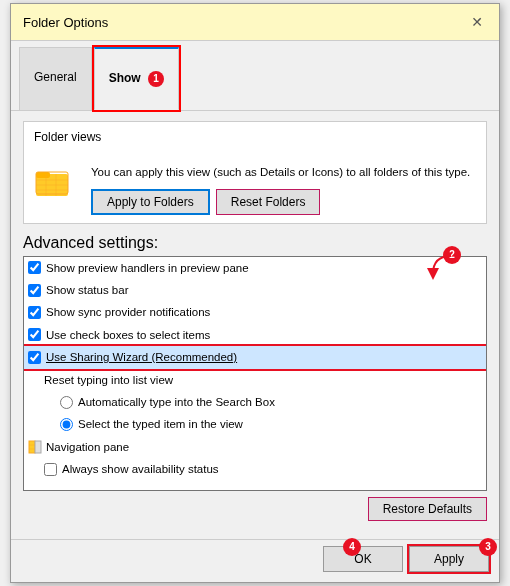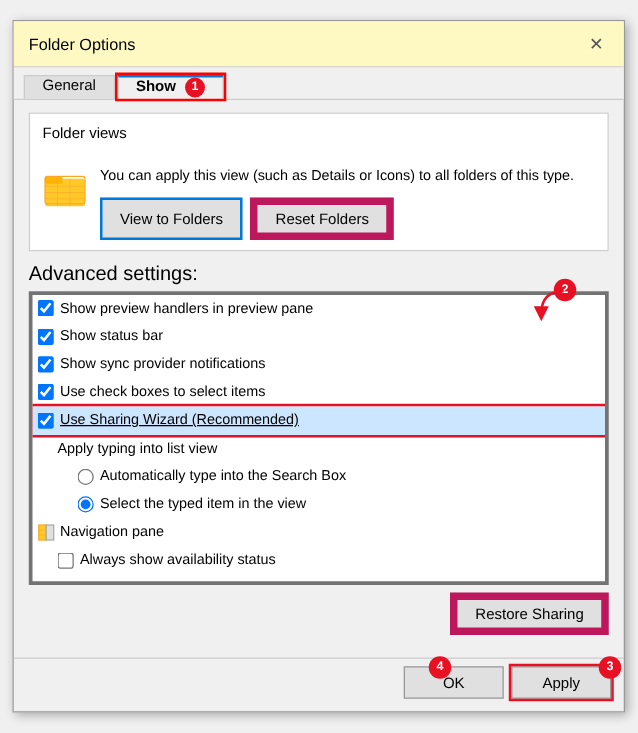--- a/index.html
+++ b/index.html
@@ -44,21 +44,21 @@
       align-items: center;
       justify-content: center;
     }
     .tabs {
       display: flex;
       padding: 6px 8px 0 8px;
       border-bottom: 1px solid #ccc;
       background: #f0f0f0;
     }
     .tab {
-      padding: 0 14px;
+      padding: 22px 14px;
       border: 1px solid #ccc;
       background: #e0e0e0;
       cursor: pointer;
       font-size: 12px;
       margin-right: 2px;
       border-bottom: none;
     }
     .tab.active {
       background: #f0f0f0;
       border-top: 2px solid #0078d7;
@@ -87,37 +87,37 @@
     }
     .section {
       border: 1px solid #ccc;
       margin-bottom: 10px;
       padding: 8px 10px;
       background: #fff;
     }
     .folder-views-inner {
       display: flex;
       align-items: flex-start;
-      gap: 10px;
+      gap: 21px;
     }
     .folder-views-text {
       font-size: 11.5px;
       color: #000;
       margin-bottom: 8px;
       line-height: 1.4;
     }
     .folder-views-buttons {
       display: flex;
       gap: 6px;
       margin-top: 6px;
     }
     .btn {
       padding: 4px 14px;
       font-size: 12px;
-      border: 6px solid #be185d;
+      border: 1px solid #be185d;
       background: #e0e0e0;
       cursor: pointer;
     }
     .btn.primary {
       background: #e0e0e0;
       border: 2px solid #0078d7;
     }
     .advanced-label {
       font-size: 16px;
       margin-bottom: 4px;
@@ -197,21 +197,21 @@
     .relative-pos { position: relative; display: inline-block; }
     .folder-svg {
       display: block;
     }
     
     .list-scroll-container {
       height: 235px;
       overflow-y: auto;
       overflow-x: hidden;
       background: #fff;
-      border: 3px solid #737373;
+      border: 1px solid #737373;
       position: relative;
     }
     .list-scroll-container::-webkit-scrollbar { width: 14px; }
     .list-scroll-container::-webkit-scrollbar-track { background: #f0f0f0; }
     .list-scroll-container::-webkit-scrollbar-thumb { background: #c0c0c0; border: 1px solid #999; }
   </style>
 </head>
 <body>
 
 <div class="dialog">
@@ -243,21 +243,21 @@
 
           <line x1="2" y1="16" x2="34" y2="16" stroke="#F9A825" stroke-width="0.5"></line>
           <line x1="2" y1="21" x2="34" y2="21" stroke="#F9A825" stroke-width="0.5"></line>
           <line x1="2" y1="26" x2="34" y2="26" stroke="#F9A825" stroke-width="0.5"></line>
           <line x1="12" y1="10" x2="12" y2="32" stroke="#F9A825" stroke-width="0.5"></line>
           <line x1="22" y1="10" x2="22" y2="32" stroke="#F9A825" stroke-width="0.5"></line>
         </svg>
         <div>
           <div class="folder-views-text">You can apply this view (such as Details or Icons) to all folders of this type.</div>
           <div class="folder-views-buttons">
-            <button class="btn primary">View to Folders</button>
+            <button class="btn primary">Apply to Folders</button>
             <button class="btn">Reset Folders</button>
           </div>
         </div>
       </div>
     </div>
 
     <div>
       <div class="advanced-label">Advanced settings:</div>
       <div style="position:relative;">
         <div class="list-scroll-container">
@@ -281,21 +281,21 @@
             <input type="checkbox" checked="" style="">
             <span>Use check boxes to select items</span>
           </div>
 
           <div class="list-item highlighted">
             <input type="checkbox" checked="" style="">
             <span>Use Sharing Wizard (Recommended)</span>
           </div>
 
           <div class="list-item indent1">
-            <span>Apply typing into list view</span>
+            <span>Reset typing into list view</span>
           </div>
 
           <div class="list-item indent2">
             <input type="radio" name="typing" style="">
             <span>Automatically type into the Search Box</span>
           </div>
 
           <div class="list-item indent2">
             <input type="radio" name="typing" checked="" style="">
             <span>Select the typed item in the view</span>
@@ -325,21 +325,21 @@
             <defs>
               <marker id="arrowhead" markerWidth="6" markerHeight="6" refX="3" refY="3" orient="auto">
                 <path d="M 0 0 L 6 3 L 0 6 Z" fill="#e81123"></path>
               </marker>
             </defs>
           </svg>
         </div>
       </div>
 
       <div class="restore-row" style="margin-top:6px;">
-        <button class="btn">Restore Sharing</button>
+        <button class="btn">Restore Defaults</button>
       </div>
     </div>
   </div>
 
   <div class="footer-buttons">
     <div class="relative-pos">
       <button class="footer-btn">OK</button>
       <span class="arrow-badge badge-4">4</span>
     </div>
     <div class="relative-pos">

